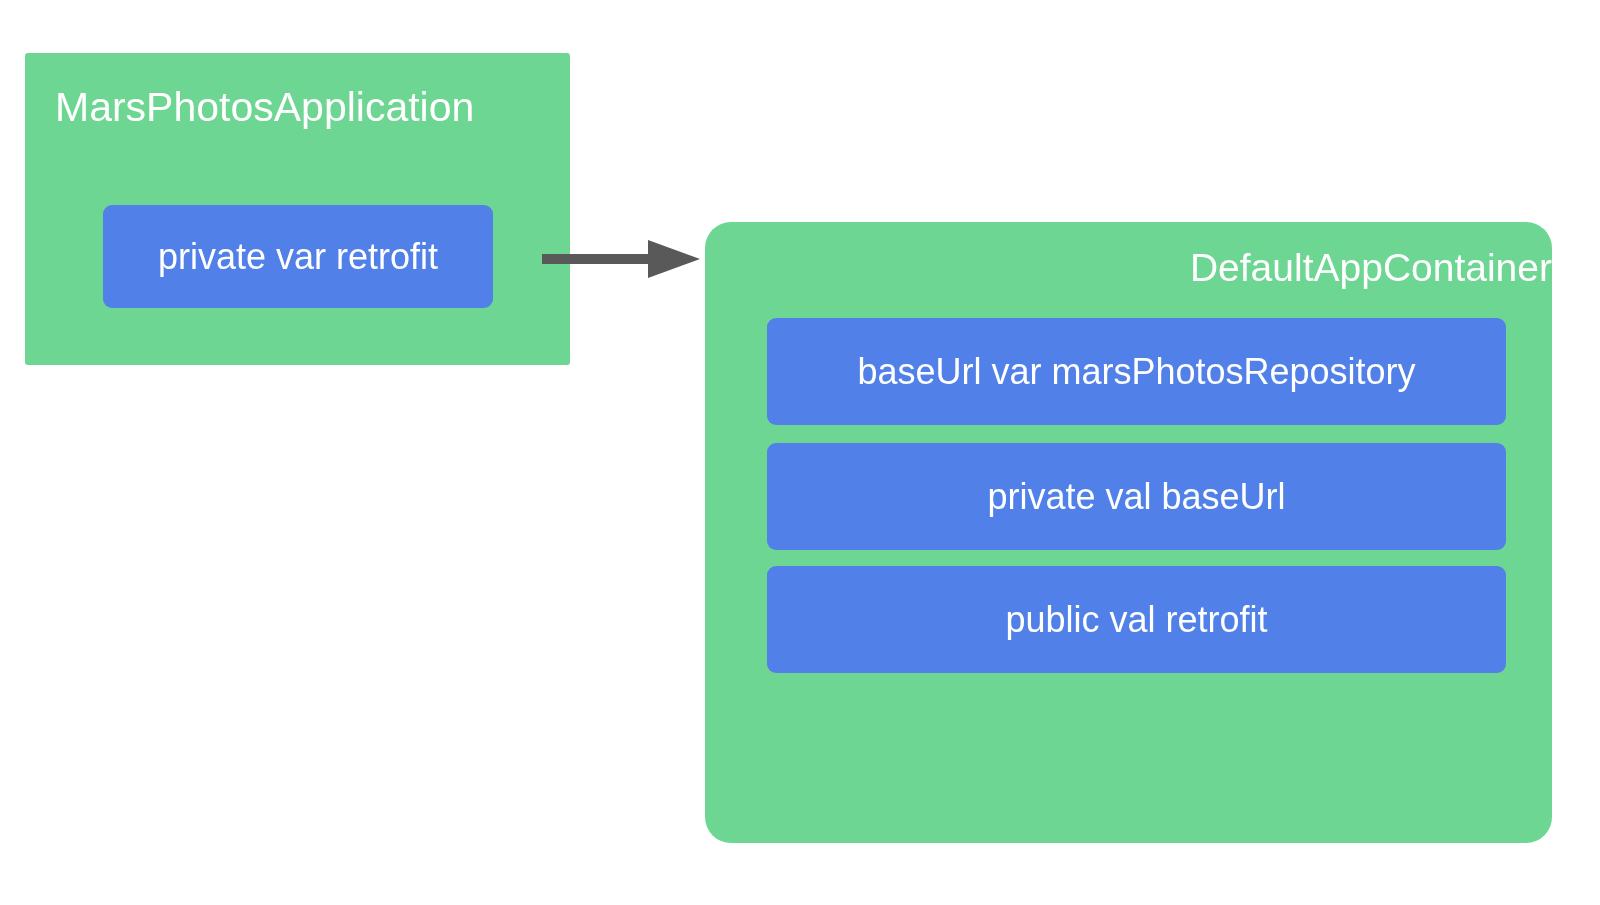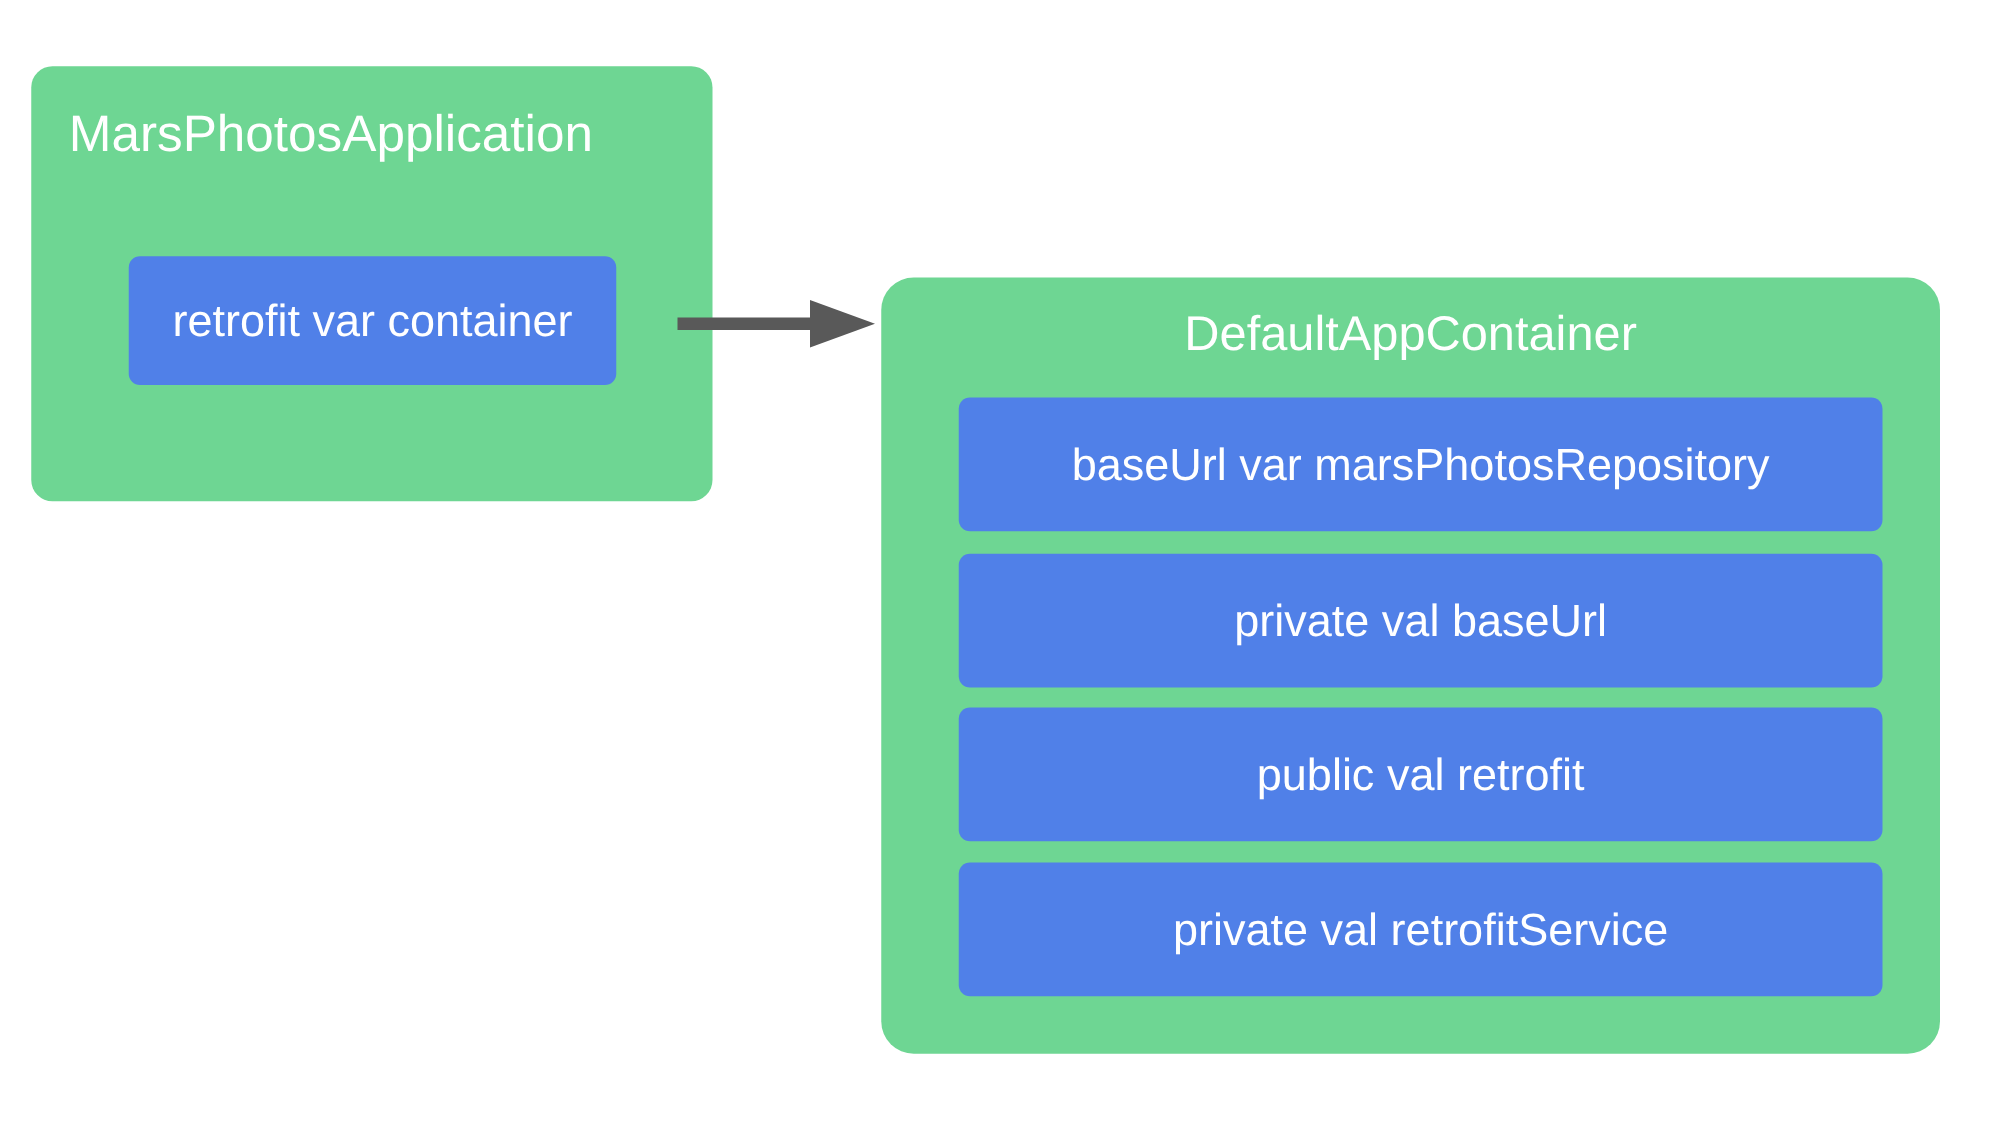--- a/index.html
+++ b/index.html
@@ -29,22 +29,22 @@
   .class-box {
     position: absolute;
     background: #6ed693;
     box-sizing: border-box;
   }
 
   #application-class-box {
     left: 25px;
     top: 53px;
     width: 545px;
-    height: 348px;
-    border-radius: 17px;
+    height: 312px;
+    border-radius: 3px;
   }
 
   #container-class-box {
     left: 705px;
     top: 222px;
     width: 847px;
     height: 621px;
     border-radius: 26px;
   }
 
@@ -60,21 +60,21 @@
 
   #application-class-title {
     left: 30px;
     top: 34px;
   }
 
   #container-class-title {
     left: 0;
     right: 0;
     top: 26px;
-    text-align: center;
+    text-align: right;
     font-size: 39px;
   }
 
   
   .property-box {
     position: absolute;
     background: #5080e8;
     border-radius: 9px;
     display: flex;
     align-items: center;
@@ -124,21 +124,21 @@
 </head>
 <body>
 
 <div id="diagram-canvas">
 
   <div class="class-box" id="application-class-box">
 
     <div class="class-title" id="application-class-title">MarsPhotosApplication</div>
 
     <div class="property-box" id="application-property-container">
-      <span class="property-label">retrofit var container</span>
+      <span class="property-label">private var retrofit</span>
     </div>
   </div>
 
   <svg id="dependency-arrow" viewBox="0 0 170 50" xmlns="http://www.w3.org/2000/svg">
     <rect x="4" y="20" width="110" height="10" fill="#595959"></rect>
     <polygon points="110,6 162,25 110,44" fill="#595959"></polygon>
   </svg>
 
   <div class="class-box" id="container-class-box">
 
@@ -149,18 +149,15 @@
     </div>
 
     <div class="property-box container-property" id="container-property-1">
       <span class="property-label">private val baseUrl</span>
     </div>
 
     <div class="property-box container-property" id="container-property-2">
       <span class="property-label">public val retrofit</span>
     </div>
 
-    <div class="property-box container-property" id="container-property-3">
-      <span class="property-label">private val retrofitService</span>
-    </div>
   </div>
 
 </div>
 
 </body></html>

